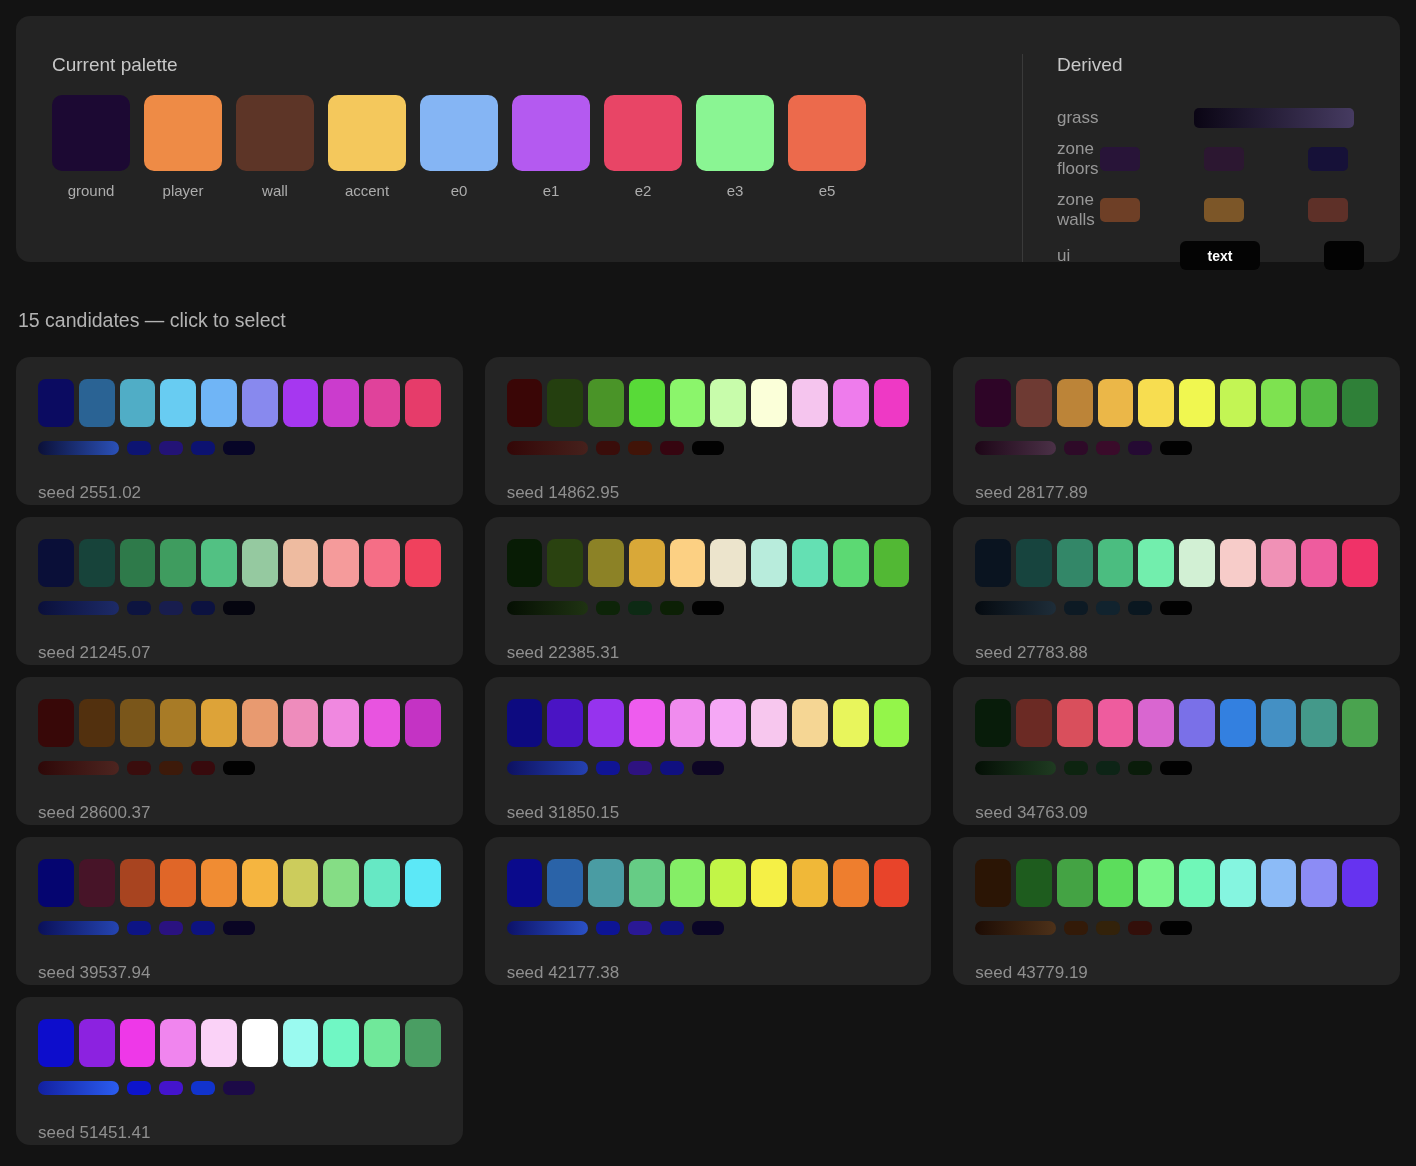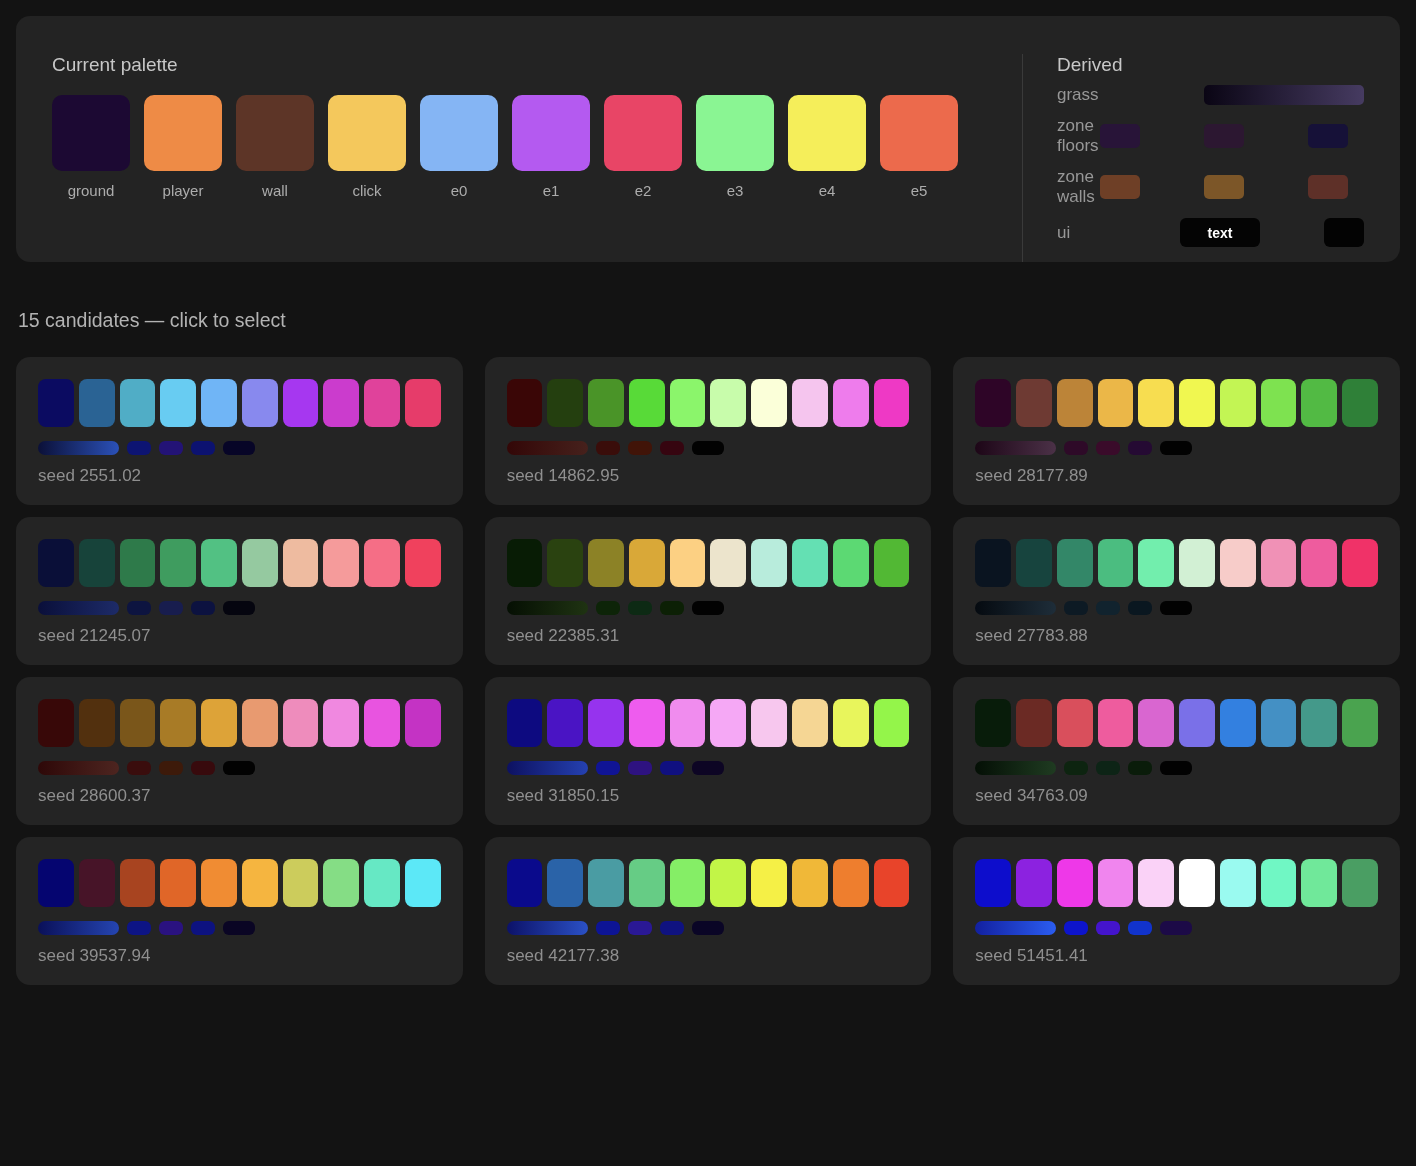--- a/index.html
+++ b/index.html
@@ -23,21 +23,21 @@
   .cp-row { display:flex; gap:14px; margin-top:19px; }
   .cp-swatch-wrap { width:78px; }
   .cp-swatch { width:78px; height:76px; border-radius:10px; }
   .cp-label { text-align:center; color:#acacac; font-size:15px; margin-top:11px; }
 
   .derived-col {
     margin-left:auto; width:307px; padding-left:34px;
     border-left:1px solid #3a3a3a;
   }
   .d-row { display:flex; align-items:center; margin-top:11px; }
-  .d-row.first { margin-top:9px;justify-content:space-between; }
+  .d-row.first { margin-top:32px; }
   .d-label { width:137px; color:#979797; font-size:17px; }
   .d-swatches { display:flex; align-items:center;gap:48px; }
   .d-grad { width:160px; height:20px; border-radius:5px; }
   .d-chip { width:40px; height:24px; border-radius:5px; margin-right:16px; }
   .d-ui-text {
     width:80px; height:29px; border-radius:6px;
     display:flex; align-items:center; justify-content:center;
     font-size:14px; font-weight:700;
   }
   .d-ui-chip { width:40px; height:29px; border-radius:6px; margin-left:16px; }
@@ -55,21 +55,21 @@
     background:#242424; border-radius:14px;
     height:148px; box-sizing:border-box;
     padding:22px 22px 0 22px; cursor:pointer;
   }
   .sw-row { display:flex; gap:5px; }
   .sw { flex:1 1 0; height:48px; border-radius:8px; }
   .mini-row { display:flex; align-items:center; gap:8px; margin-top:14px; }
   .mini-grad { width:81px; height:14px; border-radius:7px; }
   .mini-chip { width:24px; height:14px; border-radius:6px; }
   .mini-chip:last-child { width:32px; }
-  .seed { color:#8f8f8f; font-size:17px; margin-top:11px; }
+  .seed { color:#8f8f8f; font-size:17px; margin-top:28px; }
 </style>
 </head>
 <body>
 
 <div class="page">
 
   <section class="top-panel">
     <div>
       <h2 class="section-title">Current palette</h2>
       <div class="cp-row" id="current-swatches">
@@ -80,41 +80,37 @@
           <div class="cp-swatch-wrap">
             <div class="cp-swatch" style="background: rgb(238, 139, 70);"></div>
             <div class="cp-label">player</div>
           </div>
           <div class="cp-swatch-wrap">
             <div class="cp-swatch" style="background: rgb(93, 53, 39);"></div>
             <div class="cp-label">wall</div>
           </div>
           <div class="cp-swatch-wrap">
             <div class="cp-swatch" style="background: rgb(244, 200, 92);"></div>
-            <div class="cp-label">click</div>
+            <div class="cp-label">accent</div>
           </div>
           <div class="cp-swatch-wrap">
             <div class="cp-swatch" style="background: rgb(133, 181, 244);"></div>
             <div class="cp-label">e0</div>
           </div>
           <div class="cp-swatch-wrap">
             <div class="cp-swatch" style="background: rgb(180, 90, 240);"></div>
             <div class="cp-label">e1</div>
           </div>
           <div class="cp-swatch-wrap">
             <div class="cp-swatch" style="background: rgb(232, 69, 102);"></div>
             <div class="cp-label">e2</div>
           </div>
           <div class="cp-swatch-wrap">
             <div class="cp-swatch" style="background: rgb(138, 245, 147);"></div>
             <div class="cp-label">e3</div>
-          </div>
-          <div class="cp-swatch-wrap">
-            <div class="cp-swatch" style="background: rgb(245, 238, 90);"></div>
-            <div class="cp-label">e4</div>
           </div>
           <div class="cp-swatch-wrap">
             <div class="cp-swatch" style="background: rgb(236, 106, 76);"></div>
             <div class="cp-label">e5</div>
           </div>
         </div>
     </div>
 
     <div class="derived-col">
       <h2 class="section-title">Derived</h2>
@@ -392,20 +388,42 @@
           <div class="mini-grad" style="background: linear-gradient(90deg, rgb(12, 18, 105), rgb(43, 81, 197));"></div>
           <div class="mini-chip" style="background: rgb(13, 20, 149);"></div>
           <div class="mini-chip" style="background: rgb(42, 24, 149);"></div>
           <div class="mini-chip" style="background: rgb(15, 18, 128);"></div>
           <div class="mini-chip" style="background: rgb(10, 5, 38);"></div>
         </div>
         <div class="seed">seed 42177.38</div>
       </div>
       <div class="card">
         <div class="sw-row">
+          <div class="sw" style="background: rgb(43, 21, 5);"></div>
+          <div class="sw" style="background: rgb(30, 92, 30);"></div>
+          <div class="sw" style="background: rgb(68, 163, 68);"></div>
+          <div class="sw" style="background: rgb(92, 221, 92);"></div>
+          <div class="sw" style="background: rgb(122, 245, 140);"></div>
+          <div class="sw" style="background: rgb(112, 247, 184);"></div>
+          <div class="sw" style="background: rgb(133, 245, 224);"></div>
+          <div class="sw" style="background: rgb(140, 187, 247);"></div>
+          <div class="sw" style="background: rgb(140, 140, 245);"></div>
+          <div class="sw" style="background: rgb(102, 51, 240);"></div>
+        </div>
+        <div class="mini-row">
+          <div class="mini-grad" style="background: linear-gradient(90deg, rgb(29, 12, 4), rgb(77, 49, 25));"></div>
+          <div class="mini-chip" style="background: rgb(51, 26, 8);"></div>
+          <div class="mini-chip" style="background: rgb(51, 34, 10);"></div>
+          <div class="mini-chip" style="background: rgb(51, 15, 10);"></div>
+          <div class="mini-chip" style="background: rgb(2, 2, 2);"></div>
+        </div>
+        <div class="seed">seed 43779.19</div>
+      </div>
+      <div class="card">
+        <div class="sw-row">
           <div class="sw" style="background: rgb(13, 13, 204);"></div>
           <div class="sw" style="background: rgb(140, 34, 224);"></div>
           <div class="sw" style="background: rgb(238, 56, 232);"></div>
           <div class="sw" style="background: rgb(240, 133, 238);"></div>
           <div class="sw" style="background: rgb(250, 210, 247);"></div>
           <div class="sw" style="background: rgb(255, 255, 255);"></div>
           <div class="sw" style="background: rgb(154, 250, 240);"></div>
           <div class="sw" style="background: rgb(112, 247, 196);"></div>
           <div class="sw" style="background: rgb(112, 232, 154);"></div>
           <div class="sw" style="background: rgb(74, 158, 99);"></div>

